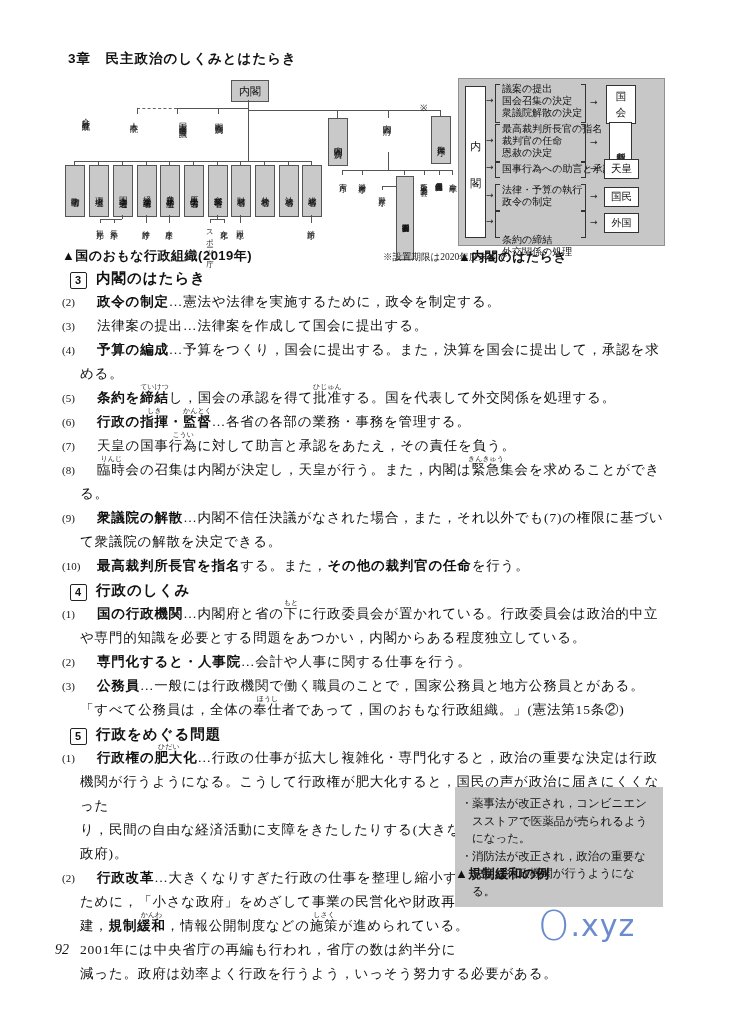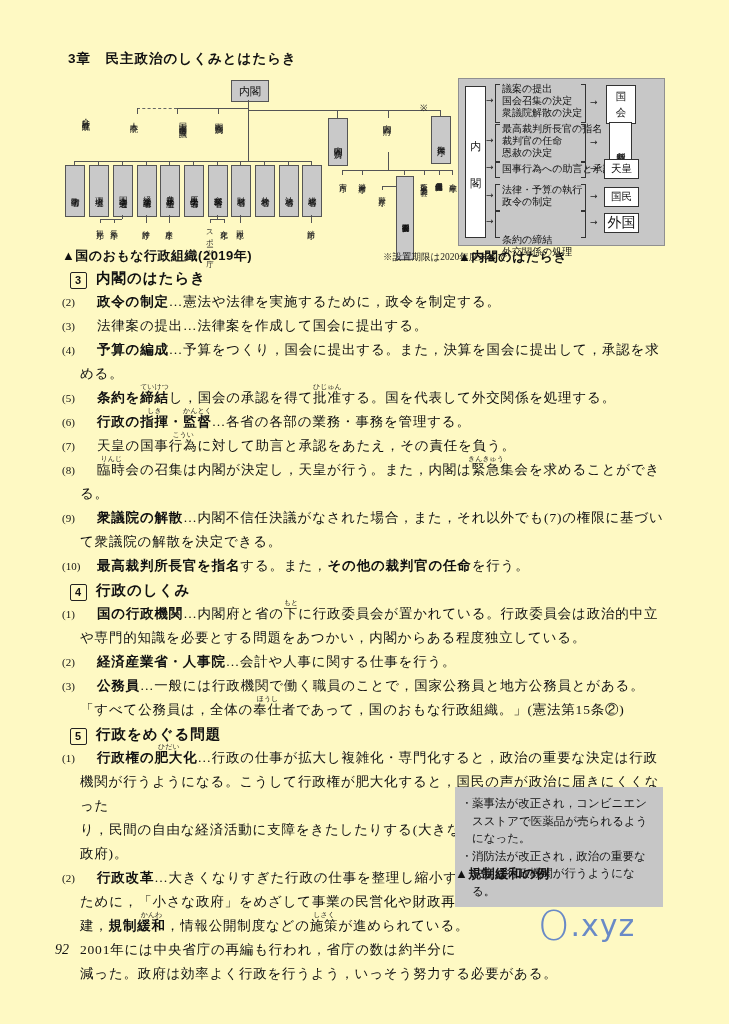--- a/index.html
+++ b/index.html
@@ -1,16 +1,16 @@
 <!DOCTYPE html>
 <html><head>
 <meta charset="utf-8">
 <style>
   html,body{margin:0;padding:0;background:#e8e8e8;}
-  #page{position:relative;width:729px;height:1024px;background:#fef9c3;overflow:hidden;
+  #page{position:relative;width:729px;height:1024px;background:#ffffff;overflow:hidden;
         font-family:"Liberation Serif","DejaVu Serif",serif;color:#111;}
   .g{font-family:"Liberation Sans","DejaVu Sans",sans-serif;}
   .b{font-family:"Liberation Sans","DejaVu Sans",sans-serif;font-weight:bold;}
   .abs{position:absolute;}
   
   #chapter{left:68px;top:50px;font-size:13.5px;font-weight:bold;letter-spacing:1px;}
   
   .hl{position:absolute;height:1px;background:#555;}
   .vl{position:absolute;width:1px;background:#555;}
   .dl{position:absolute;height:0;border-top:1px dashed #666;}
@@ -241,21 +241,21 @@
     <span>国民</span>
   </div>
 
   <div class="brk" style="left:495px;top:210px;height:26px;"></div>
   <div class="gitems" style="left:502px;top:210px;margin-top:24px;">
     <span>条約の締結</span>
     <span>外交関係の処理</span>
   </div>
   <div class="brkr" style="left:581px;top:210px;height:26px;"></div>
   <div class="arr" style="left:590px;top:218px;">→</div>
-  <div class="wbox" style="left:604px;top:213px;width:33px;height:18px;font-size:14px;">
+  <div class="wbox" style="left:604px;top:213px;width:33px;height:18px;font-size:10px;">
     <span>外国</span>
   </div>
 
   <div class="cap" style="left:62px;top:247px;">▲国のおもな行政組織(2019年)</div>
   <div id="orgnote">※設置期限は2020年度末まで</div>
   <div class="cap" style="left:458px;top:248px;">▲内閣のはたらき</div>
 
   <div id="main">
     <div class="sec-h">
       <span class="numbox">3</span><span>内閣のはたらき</span>
@@ -267,21 +267,21 @@
     <div class="li"><span class="num">(6)</span><span class="txt"><span class="b">行政の</span><span class="rb b">指揮<span class="rt">しき</span></span><span class="b">・</span><span class="rb b">監督<span class="rt">かんとく</span></span><span>…各省の各部の業務・事務を管理する。</span></span></div>
     <div class="li"><span class="num">(7)</span><span class="txt"><span>天皇の国事</span><span class="rb">行為<span class="rt">こうい</span></span><span>に対して助言と承認をあたえ，その責任を負う。</span></span></div>
     <div class="li"><span class="num">(8)</span><span class="txt"><span class="rb">臨時<span class="rt">りんじ</span></span><span>会の召集は内閣が決定し，天皇が行う。また，内閣は</span><span class="rb">緊急<span class="rt">きんきゅう</span></span><span>集会を求めることができる。</span></span></div>
     <div class="li"><span class="num">(9)</span><span class="txt"><span class="b">衆議院の解散</span><span>…内閣不信任決議がなされた場合，また，それ以外でも(7)の権限に基づいて衆議院の解散を決定できる。</span></span></div>
     <div class="li"><span class="num">(10)</span><span class="txt"><span class="b">最高裁判所長官を指名</span><span>する。また，</span><span class="b">その他の裁判官の任命</span><span>を行う。</span></span></div>
 
     <div class="sec-h">
       <span class="numbox">4</span><span>行政のしくみ</span>
     </div>
     <div class="li"><span class="num">(1)</span><span class="txt"><span class="b">国の行政機関</span><span>…内閣府と省の</span><span class="rb">下<span class="rt">もと</span></span><span>に行政委員会が置かれている。行政委員会は政治的中立や専門的知識を必要とする問題をあつかい，内閣からある程度独立している。</span></span></div>
-    <div class="li"><span class="num">(2)</span><span class="txt"><span class="b">経済産業省・人事院</span><span>…会計や人事に関する仕事を行う。</span></span></div>
+    <div class="li"><span class="num">(2)</span><span class="txt"><span class="b">専門化すると・人事院</span><span>…会計や人事に関する仕事を行う。</span></span></div>
     <div class="li"><span class="num">(3)</span><span class="txt"><span class="b">公務員</span><span>…一般には行政機関で働く職員のことで，国家公務員と地方公務員とがある。「すべて公務員は，全体の</span><span class="rb">奉仕<span class="rt">ほうし</span></span><span>者であって，国のおもな行政組織。」(憲法第15条②)</span></span></div>
 
     <div class="sec-h">
       <span class="numbox">5</span><span>行政をめぐる問題</span>
     </div>
     <div class="li"><span class="num">(1)</span><span class="txt"><span class="b">行政権の</span><span class="rb b">肥大<span class="rt">ひだい</span></span><span class="b">化</span><span>…行政の仕事が拡大し複雑化・専門化すると，政治の重要な決定は行政機関が行うようになる。こうして行政権が肥大化すると，国民の声が政治に届きにくくなった</span></span></div>
     <div class="li cont w375"><span>り，民間の自由な経済活動に支障をきたしたりする(大きな政府)。</span></div>
     <div class="li w382"><span class="num">(2)</span><span class="txt"><span class="b">行政改革</span><span>…大きくなりすぎた行政の仕事を整理し縮小するために，「小さな政府」をめざして事業の民営化や財政再建，</span><span class="b">規制</span><span class="rb b">緩和<span class="rt">かんわ</span></span><span>，情報公開制度などの</span><span class="rb">施策<span class="rt">しさく</span></span><span>が進められている。2001年には中央省庁の再編も行われ，省庁の数は約半分に</span></span></div>
     <div class="li cont"><span>減った。政府は効率よく行政を行うよう，いっそう努力する必要がある。</span></div>
   </div>

